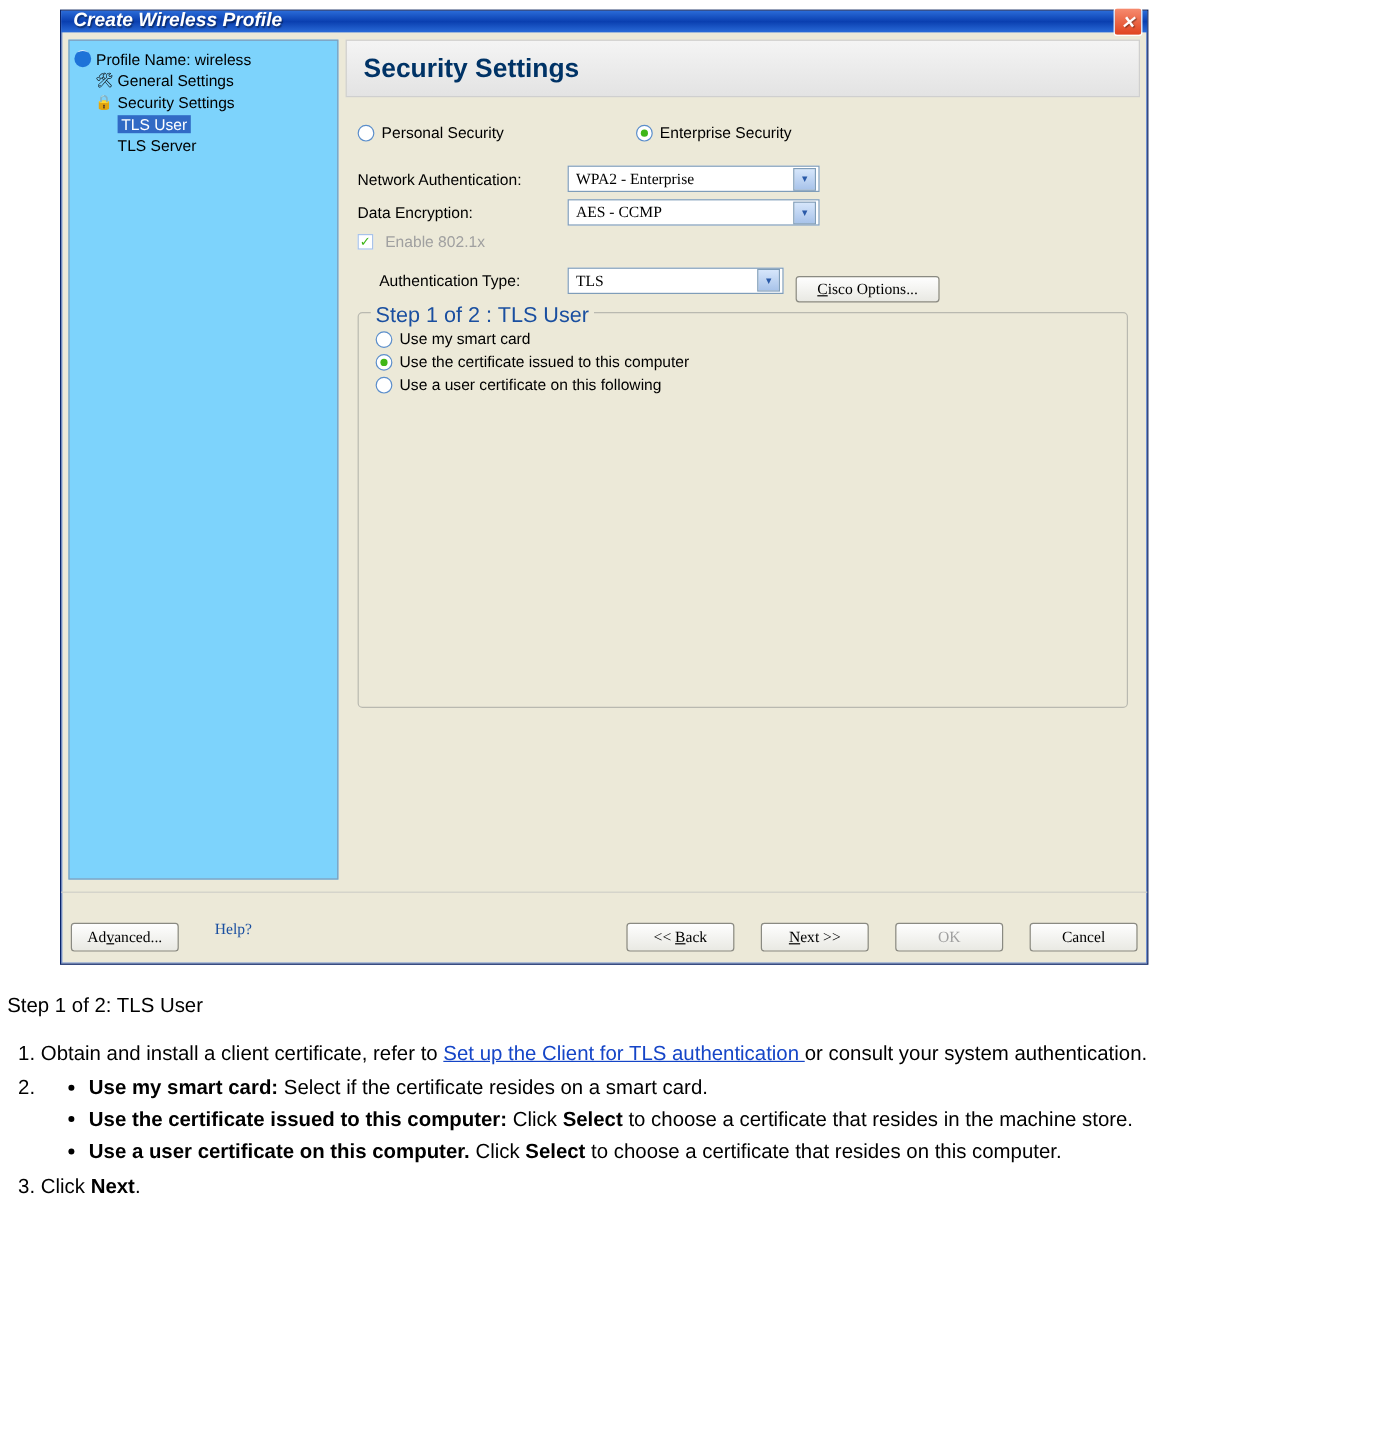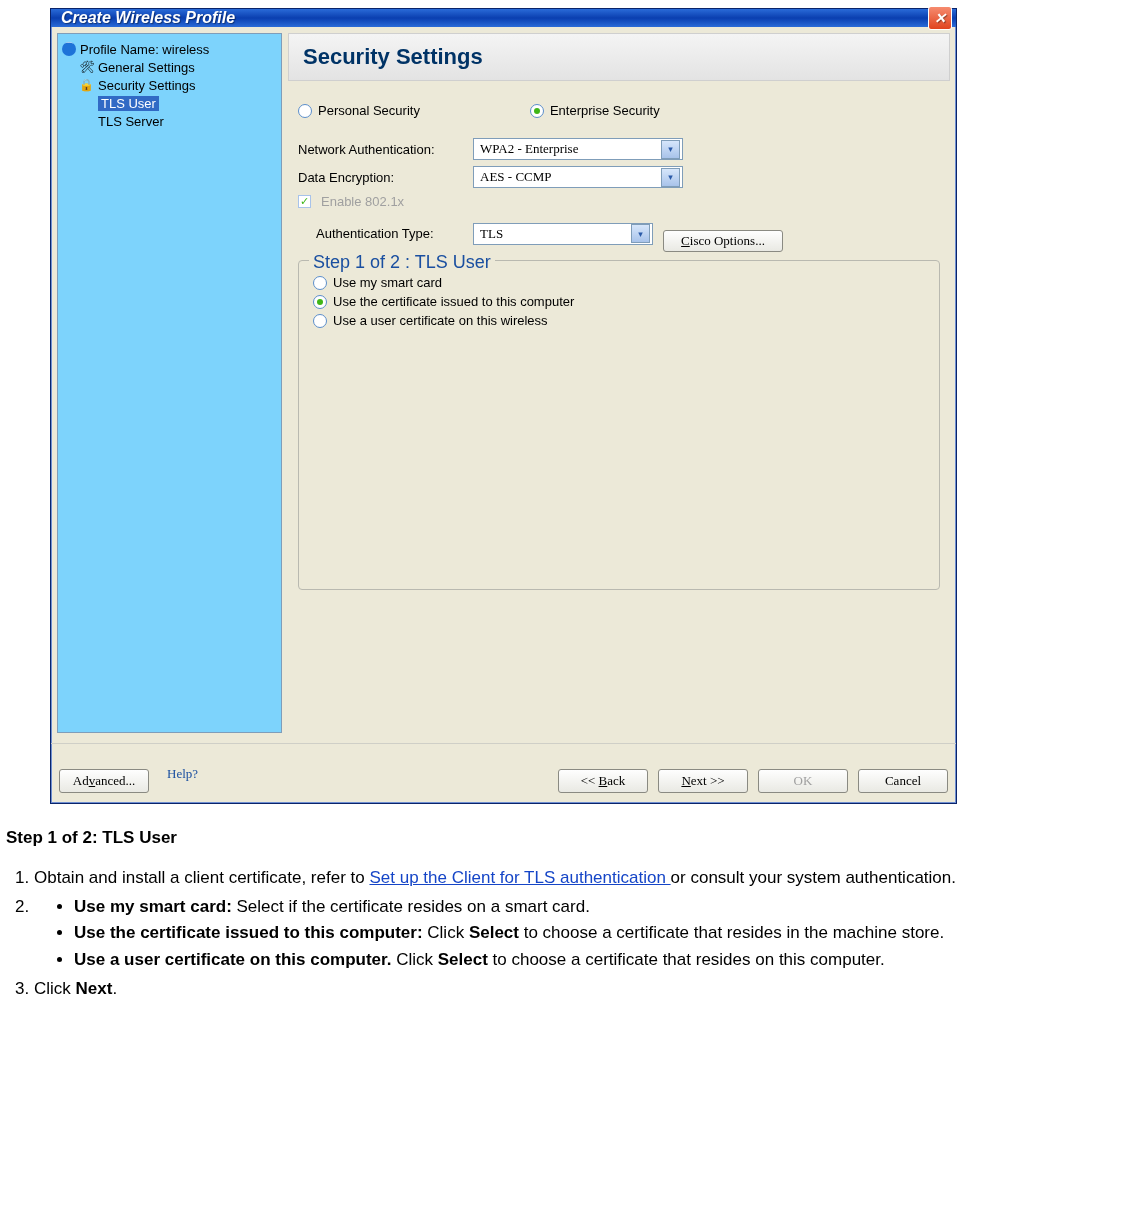--- a/index.html
+++ b/index.html
@@ -186,39 +186,39 @@
     box-sizing: border-box;
   }
   .cert-section { margin-top: 44px; }
   .cert-row { display: flex; align-items: center; gap: 12px; margin: 8px 0; }
   .cert-label { width: 330px; color: #9a9a9a; }
   .issued-label { width: 110px; color: #9a9a9a; }
   .xp-underline { text-decoration: underline; }
   .footer-bar {
     display: flex;
     align-items: center;
-    gap: 10px;
+    gap: 22px;
     padding: 10px 8px;
     border-top: 1px solid #cfcfc7;
     margin-top: 4px;
   }
   .footer-bar .flex { flex: 1; }
   .help-link {
     color: #1a4fa0;
     font-family: Tahoma; font-size: 13px;
     margin-left: 8px;
     cursor: pointer;
   }
   
   .doc {
     padding: 0 6px;
   }
   .doc h4 {
     font-family: Verdana, sans-serif;
-    font-weight: bold;
+    font-weight: normal;
     font-size: 17px;
     margin: 10px 0 18px 0;
   }
   .doc ol { font-size: 17px; padding-left: 28px; margin: 0;}
   .doc ol > li { margin: 4px 0; line-height: 1.45;}
   .doc ul { list-style: disc; padding-left: 40px; margin: 4px 0;}
   .doc ul > li { margin: 2px 0; }
   .doc a { color: #1545c7; }
 </style>
 </head>
@@ -308,21 +308,21 @@
               <label class="fs-row">
                 <span class="xp-radio"></span>
                 <span>Use my smart card</span>
               </label>
               <label class="fs-row">
                 <span class="xp-radio checked"></span>
                 <span>Use the certificate issued to this computer</span>
               </label>
               <label class="fs-row">
                 <span class="xp-radio"></span>
-                <span>Use a user certificate on this wireless</span>
+                <span>Use a user certificate on this following</span>
               </label>
 
             </div>
           </div>
         </div>
       </div>
 
       <div class="footer-bar">
         <div class="xp-button">
           <span>Ad<span class="xp-underline">v</span>anced...</span>

